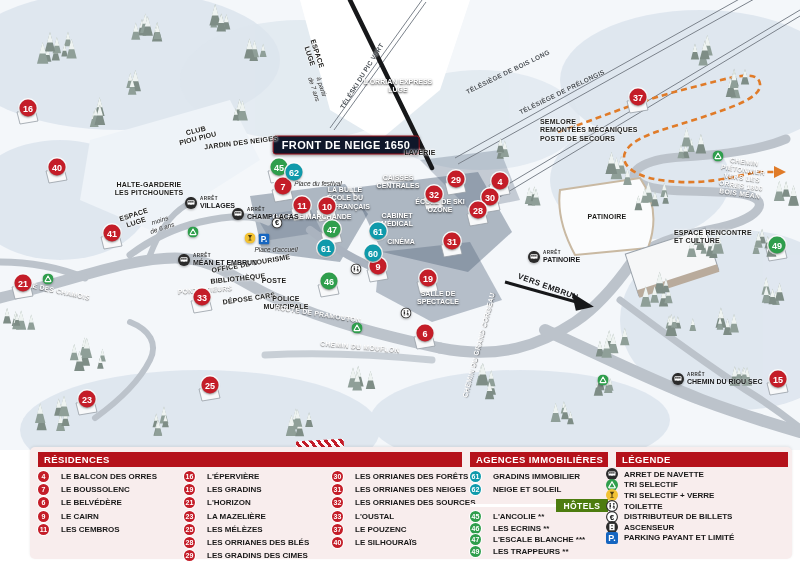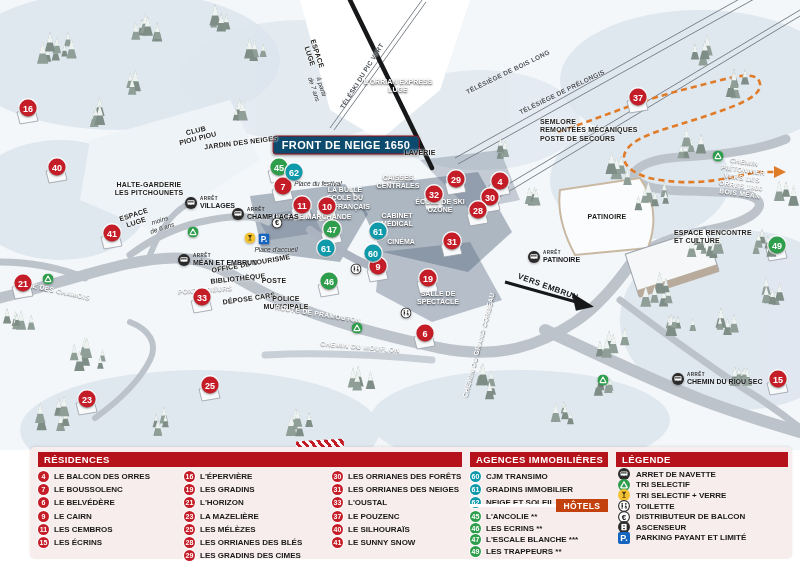--- a/index.html
+++ b/index.html
@@ -11,21 +11,21 @@
 
   
   .map-label{position:absolute;font-weight:700;color:#1d1d1b;white-space:pre-line;
              text-align:center;line-height:1.18;}
   .place{font-size:7px;letter-spacing:.2px;text-shadow:0 0 2px #fff,0 0 3px #fff;}
   .placeW{font-size:7px;color:#fff;text-shadow:0 1px 2px rgba(0,0,0,.85);}
   .it{font-size:6.5px;font-style:italic;font-weight:400;color:#2a2a2a;text-shadow:0 0 2px #fff;}
   .road{font-size:6.8px;color:#fff;text-shadow:0 1px 1px rgba(0,0,0,.5);letter-spacing:.3px;}
   .roadB{font-size:8px;color:#17181a;letter-spacing:.4px;}
   .lift{font-size:6.5px;color:#4c5258;letter-spacing:.3px;text-shadow:0 0 2px #fff;white-space:nowrap;}
-  .banner{font-size:11px;color:#fff;background:#0c4a6e;padding:2px 8px;border-radius:3px;
+  .banner{font-size:11px;color:#fff;background:#0f172a;padding:2px 8px;border-radius:3px;
           box-shadow:0 1px 3px rgba(0,0,0,.35);white-space:nowrap;letter-spacing:.4px;border:1px solid #9c121c;}
   .left{text-align:left;}
 
   
   .marker{position:absolute;width:17px;height:17px;border-radius:50%;color:#fff;font-weight:700;
           font-size:9px;display:flex;align-items:center;justify-content:center;
           transform:translate(-50%,-50%);box-shadow:0 1px 2px rgba(0,0,0,.45),0 0 0 1.5px #fff;}
   .marker.residence{background:#c41d28;}
   .marker.hotel{background:#2f9e4c;}
   .marker.agency{background:#0f9aab;}
@@ -51,26 +51,26 @@
              display:flex;align-items:center;padding-left:6px;letter-spacing:.4px;box-sizing:border-box;}
   #hd-res{left:8px;top:5px;width:424px;}
   #hd-ag{left:440px;top:5px;width:138px;}
   #hd-leg{left:586px;top:5px;width:172px;}
   .lcol{position:absolute;}
   #res-col-1{left:8px;top:23px;width:146px;}
   #res-col-2{left:154px;top:23px;width:146px;}
   #res-col-3{left:302px;top:23px;width:138px;}
   #ag-col{left:440px;top:23px;width:138px;}
   #hotel-col{left:440px;top:64px;width:138px;}
-  #leg-col{left:588px;top:22px;width:170px;}
+  #leg-col{left:576px;top:22px;width:170px;}
   .hotels-divider{position:absolute;left:440px;top:57px;width:138px;height:3px;background:#fff;}
-  .hotels-tab{position:absolute;left:526px;top:52px;width:52px;height:13px;background:#c2410c;color:#fff;
+  .hotels-tab{position:absolute;left:526px;top:52px;width:52px;height:13px;background:#4d7c0f;color:#fff;
               font-size:8.5px;font-weight:700;display:flex;align-items:center;justify-content:center;
               letter-spacing:.4px;}
-  .lrow{display:flex;align-items:center;gap:5px;height:13.2px;}
+  .lrow{display:flex;align-items:center;gap:12px;height:13.2px;}
   #hotel-col .lrow{height:11.6px;}
   #leg-col .lrow{height:10.6px;gap:6px;}
   .lbadge{width:11px;height:11px;border-radius:50%;color:#fff;font-size:7px;font-weight:700;
           display:flex;align-items:center;justify-content:center;flex:0 0 auto;box-shadow:0 0 0 1px #fff;}
   .lbadge.residence{background:#c41d28;}
   .lbadge.hotel{background:#2f9e4c;}
   .lbadge.agency{background:#0f9aab;}
   .ltext{font-size:8px;font-weight:700;color:#191919;white-space:nowrap;}
   .leg-icon{width:12px;height:12px;flex:0 0 auto;}
   .leg-icon svg{display:block;width:12px;height:12px;}
@@ -751,24 +751,20 @@
           <span class="ltext">LE BELVÉDÈRE</span>
         </div>
         <div class="lrow">
           <span class="lbadge residence">9</span>
           <span class="ltext">LE CAIRN</span>
         </div>
         <div class="lrow">
           <span class="lbadge residence">11</span>
           <span class="ltext">LES CEMBROS</span>
         </div>
-        <div class="lrow">
-          <span class="lbadge residence">15</span>
-          <span class="ltext">LES ÉCRINS</span>
-        </div>
       </div>
     <div class="lcol" id="res-col-2">
         <div class="lrow">
           <span class="lbadge residence">16</span>
           <span class="ltext">L'ÉPERVIÈRE</span>
         </div>
         <div class="lrow">
           <span class="lbadge residence">19</span>
           <span class="ltext">LES GRADINS</span>
         </div>
@@ -796,41 +792,37 @@
     <div class="lcol" id="res-col-3">
         <div class="lrow">
           <span class="lbadge residence">30</span>
           <span class="ltext">LES ORRIANES DES FORÊTS</span>
         </div>
         <div class="lrow">
           <span class="lbadge residence">31</span>
           <span class="ltext">LES ORRIANES DES NEIGES</span>
         </div>
         <div class="lrow">
+          <span class="lbadge residence">32</span>
+          <span class="ltext">LES ORRIANES DES SOURCES</span>
+        </div>
+        <div class="lrow">
           <span class="lbadge residence">33</span>
           <span class="ltext">L'OUSTAL</span>
         </div>
         <div class="lrow">
           <span class="lbadge residence">37</span>
           <span class="ltext">LE POUZENC</span>
         </div>
         <div class="lrow">
           <span class="lbadge residence">40</span>
           <span class="ltext">LE SILHOURAÏS</span>
         </div>
-        <div class="lrow">
-          <span class="lbadge residence">41</span>
-          <span class="ltext">LE SUNNY SNOW</span>
-        </div>
       </div>
     <div class="lcol" id="ag-col">
-        <div class="lrow">
-          <span class="lbadge agency">60</span>
-          <span class="ltext">CJM TRANSIMO</span>
-        </div>
         <div class="lrow">
           <span class="lbadge agency">61</span>
           <span class="ltext">GRADINS IMMOBILIER</span>
         </div>
         <div class="lrow">
           <span class="lbadge agency">62</span>
           <span class="ltext">NEIGE ET SOLEIL</span>
         </div>
       </div>
     <div class="hotels-divider"></div>
@@ -902,21 +894,21 @@
           </span>
           <span class="ltext">TOILETTE</span>
         </div>
         <div class="lrow">
           <span class="leg-icon">
             <svg viewBox="0 0 12 12">
               <circle cx="6" cy="6" r="5.4" fill="#fff" stroke="#2b2b2b" stroke-width="1.1"></circle>
               <text x="6" y="8.7" font-size="8" font-weight="bold" fill="#111" text-anchor="middle" font-family="Liberation Sans, sans-serif">€</text>
             </svg>
           </span>
-          <span class="ltext">DISTRIBUTEUR DE BALCON</span>
+          <span class="ltext">DISTRIBUTEUR DE BILLETS</span>
         </div>
         <div class="lrow">
           <span class="leg-icon">
             <svg viewBox="0 0 12 12">
               <circle cx="6" cy="6" r="6" fill="#2b2b2b"></circle>
               <rect x="3.4" y="2.9" width="5.2" height="6.4" fill="#fff"></rect>
               <path d="M4.7 5.2 L6 3.7 L7.3 5.2 Z" fill="#2b2b2b"></path>
               <path d="M4.7 7 L6 8.5 L7.3 7 Z" fill="#2b2b2b"></path>
             </svg>
           </span>

